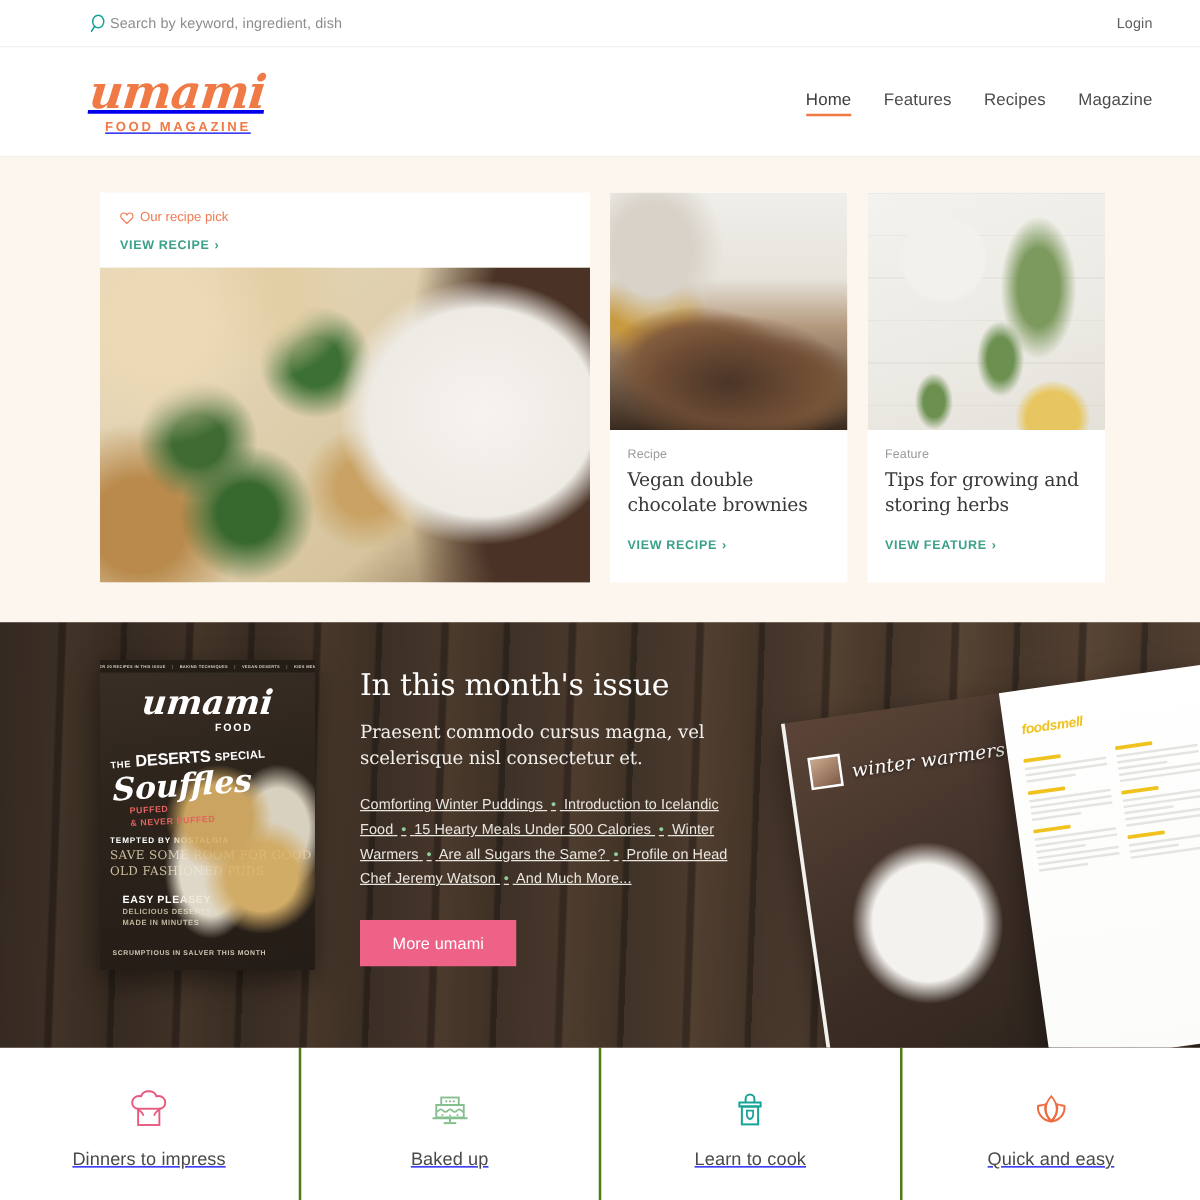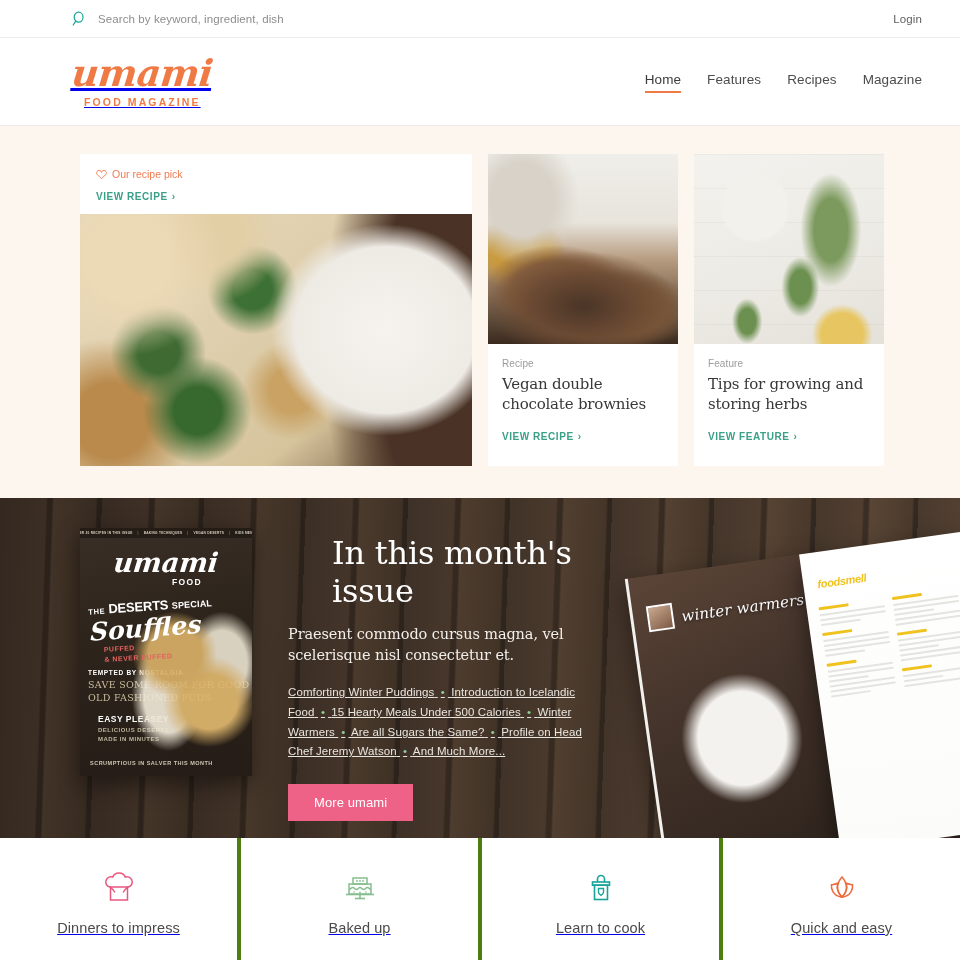--- a/index.html
+++ b/index.html
@@ -12,21 +12,21 @@
   .page { width: 960px; height: 960px; position: relative; background:#fff; }
 
   
   .utilbar {
     height: 38px;
     border-bottom: 1px solid #ededea;
     display: flex; align-items: center;
     padding: 0 38px 0 72px;
     background: #fff;
   }
-  .search-wrap { display:flex; align-items:center; gap:10px; flex:1; }
+  .search-wrap { display:flex; align-items:center; gap:0; flex:1; }
   .search-icon { width:16px; height:16px; display:block; }
   .search-input {
     border: none; outline: none; background: transparent;
     font-family: "Liberation Sans", sans-serif;
     font-size: 11.5px; color: #7d7d7d; width: 330px;
     letter-spacing: .1px;
   }
   .search-input::placeholder { color:#8d8d8d; }
   .login-link {
     font-size: 11.5px; color: #5f5f5f; text-decoration: none;
@@ -224,21 +224,21 @@
       radial-gradient(ellipse 46% 40% at 35% 34%, #d8b066 0 45%, rgba(216,176,102,0) 72%),
       radial-gradient(ellipse 52% 44% at 62% 66%, #e0b86e 0 42%, rgba(224,184,110,0) 70%),
       radial-gradient(ellipse 40% 52% at 30% 62%, #efe7d6 0 48%, rgba(239,231,214,0) 72%),
       radial-gradient(ellipse 44% 50% at 72% 40%, #e8e0cd 0 44%, rgba(232,224,205,0) 70%);
     opacity:.92; filter: blur(.2px);
   }
 
   .issue-copy { padding: 6px 0 0 36px; width: 330px; }
   .issue-title {
     font-family:"DejaVu Serif", serif; font-weight:400;
-    font-size: 32px; color:#fff; margin-bottom: 14px; letter-spacing:-0.2px;margin-left:44px;
+    font-size: 24px; color:#fff; margin-bottom: 14px; letter-spacing:-0.2px;
   }
   .issue-lead {
     font-family:"DejaVu Serif", serif; font-size: 14.5px; color:#f2efeb;
     line-height:1.42; margin-bottom: 18px; letter-spacing:-0.1px;
   }
   .issue-list {
     font-size: 11.5px; color:#e9e5df; line-height:1.72; letter-spacing:.1px;text-decoration:underline;
   }
   .issue-list .dot { color:#8ecf9c; padding: 0 3px; }
   .more-btn {
@@ -289,21 +289,21 @@
   .spread-avatar {
     position:absolute; left: 14px; top: 30px; width:26px; height:26px;
     background: linear-gradient(150deg,#c9a98e,#7d5a45);
     border:2px solid #fff;
   }
 
   
   .cats { display:flex; height: 122px; background:#fff; }
   .cat {
     flex:1; display:flex; flex-direction:column; align-items:center;
-    justify-content:center; gap:12px; border-right:4px solid #4d7c0f;
+    justify-content:center; gap:12px; border-right:2px solid #4d7c0f;
     padding-top: 6px;
   }
   .cat:last-child { border-right:none; }
   .cat-icon { width: 40px; height: 40px; display:block; }
   .cat-label { font-size: 14.5px; color:#4a4a4a; letter-spacing:.1px; }
 </style>
 </head>
 <body>
 
 <div class="page">

